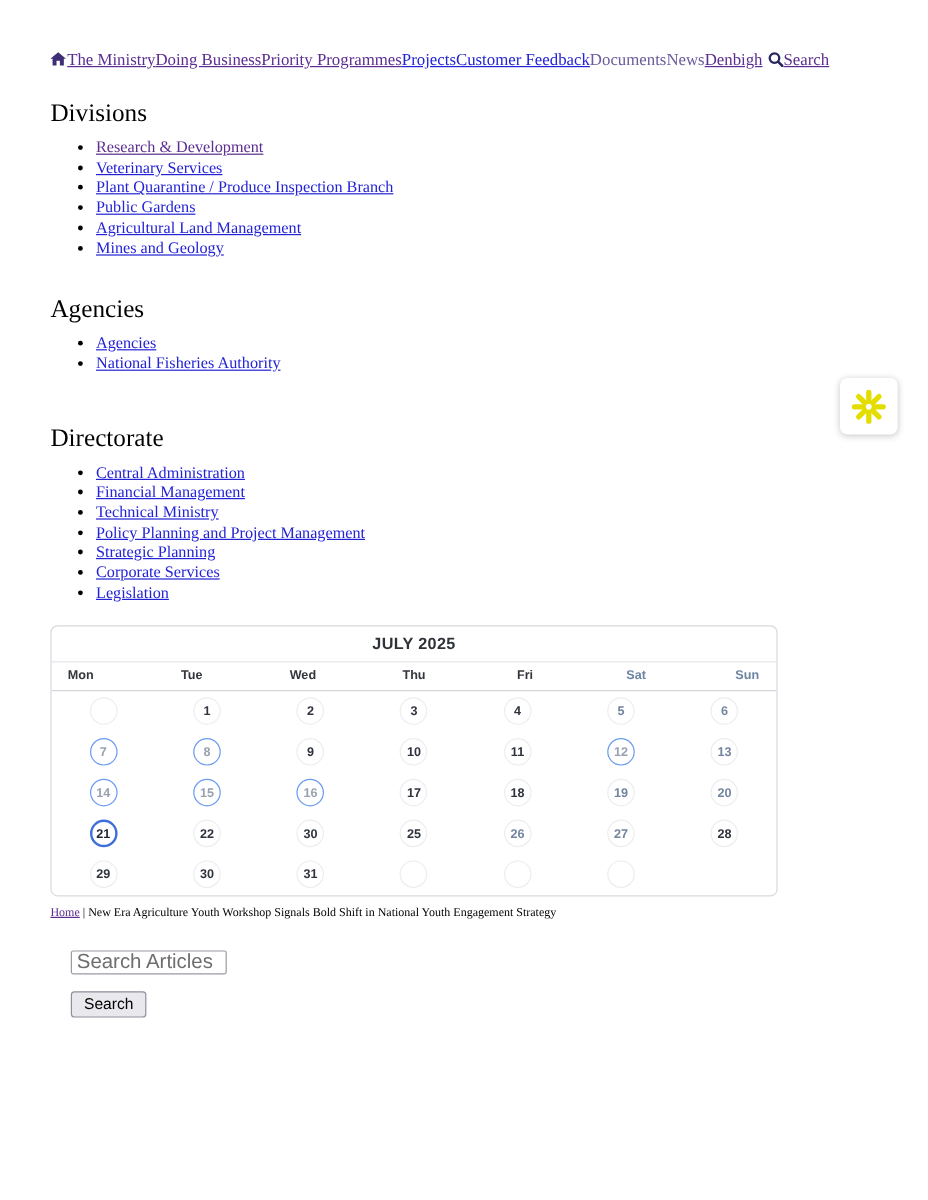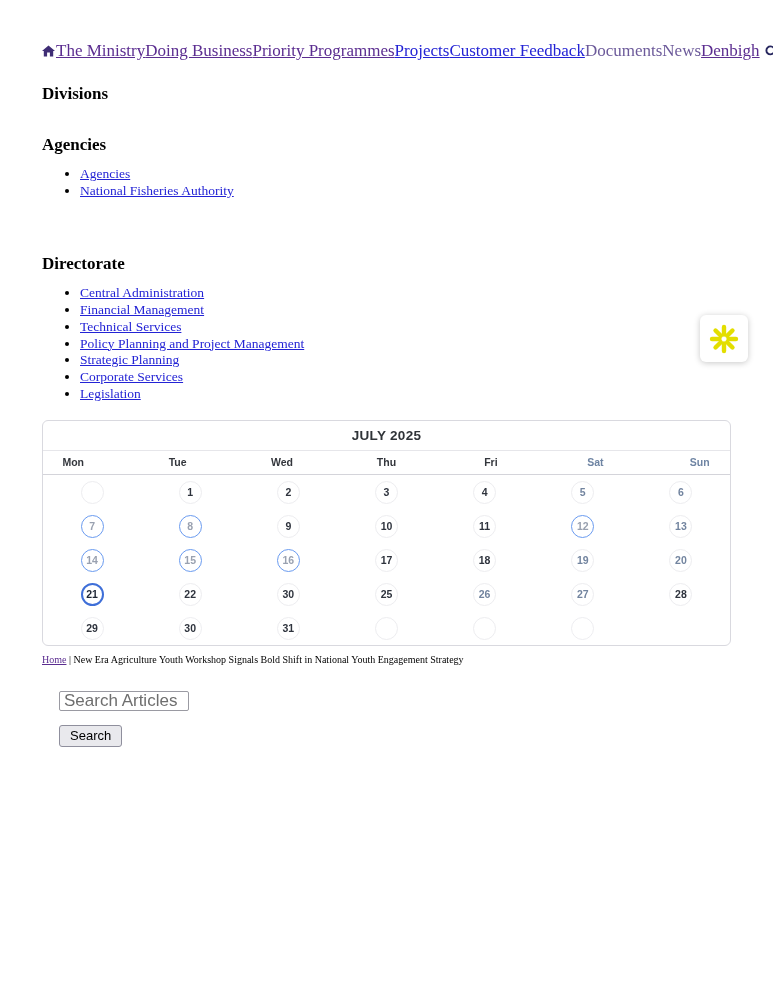--- a/index.html
+++ b/index.html
@@ -3,37 +3,37 @@
 <meta charset="utf-8">
 <style>
   html,body{margin:0;padding:0;}
   body{
     width:773px;height:1000px;position:relative;overflow:hidden;
     background:#ffffff;font-family:"Liberation Serif",serif;color:#000;
   }
   .page{padding:43px 42px 0 42px;}
 
   
-  nav{font-size:17px;white-space:nowrap;line-height:16px;}
+  nav{font-size:14px;white-space:nowrap;line-height:16px;}
   nav a{text-decoration:underline;cursor:pointer;}
   nav a.no-underline{text-decoration:none;}
   .home-icon-svg{width:13px;height:12px;vertical-align:-1px;margin-right:1px;}
   .search-icon-svg{width:13px;height:13px;vertical-align:-2px;margin-left:1px;}
 
   
-  h2{font-size:17px;font-weight:bold;margin:33px 0 0 0;line-height:18px;}
+  h2{font-size:21px;font-weight:normal;margin:33px 0 0 0;line-height:18px;}
   h2.first{margin-top:26px;}
-  h2.third{margin-top:56px;}
+  h2.third{margin-top:44px;}
   ul{margin:12px 0 0 0;padding-left:38px;}
   li{font-size:13.5px;line-height:16.7px;}
   li a{text-decoration:underline;cursor:pointer;}
 
   
   .calendar{
-    margin-top:18px;width:689px;box-sizing:border-box;
+    margin-top:18px;width:606px;box-sizing:border-box;
     border:1px solid #d9d9df;border-radius:6px;background:#fff;
     font-family:"Liberation Sans",sans-serif;overflow:hidden;
   }
   .cal-title{
     height:29px;line-height:29px;text-align:center;
     font-size:13.5px;font-weight:600;color:#2f3338;letter-spacing:.3px;
     border-bottom:1px solid #e6e6ea;
   }
   .cal-weekdays{
     display:grid;grid-template-columns:repeat(7,1fr);
@@ -90,30 +90,38 @@
         <path d="M6.5 0.5 L13 6 H11.2 V11.5 H7.9 V7.6 H5.1 V11.5 H1.8 V6 H0 Z" fill="#3f2d75"></path>
       </svg></a><span id="nav-links"><a style="color: rgb(91, 45, 144);">The Ministry</a><a style="color: rgb(91, 45, 144);">Doing Business</a><a style="color: rgb(91, 45, 144);">Priority Programmes</a><a style="color: rgb(35, 35, 213);">Projects</a><a style="color: rgb(35, 35, 213);">Customer Feedback</a><a class="no-underline" style="color: rgb(108, 90, 154);">Documents</a><a class="no-underline" style="color: rgb(108, 90, 154);">News</a><a style="color: rgb(91, 45, 144);">Denbigh</a></span><a class="no-underline" style="color:#5b2d90;">
       <svg class="search-icon-svg" viewBox="0 0 13 13">
         <circle cx="5.4" cy="5.4" r="4" fill="none" stroke="#26265e" stroke-width="1.9"></circle>
         <line x1="8.6" y1="8.6" x2="12" y2="12" stroke="#26265e" stroke-width="2.1" stroke-linecap="round"></line>
       </svg><span style="text-decoration:underline;">Search</span></a>
   </nav>
 
   <div id="sections">
       <h2 class="first">Divisions</h2>
+      <ul>
+        <li><a style="color: rgb(91, 45, 144);">Research &amp; Development</a></li>
+        <li><a style="color: rgb(35, 35, 213);">Veterinary Services</a></li>
+        <li><a style="color: rgb(35, 35, 213);">Plant Quarantine / Produce Inspection Branch</a></li>
+        <li><a style="color: rgb(35, 35, 213);">Public Gardens</a></li>
+        <li><a style="color: rgb(35, 35, 213);">Agricultural Land Management</a></li>
+        <li><a style="color: rgb(35, 35, 213);">Mines and Geology</a></li>
+      </ul>
       <h2>Agencies</h2>
       <ul>
         <li><a style="color: rgb(35, 35, 213);">Agencies</a></li>
         <li><a style="color: rgb(35, 35, 213);">National Fisheries Authority</a></li>
       </ul>
       <h2 class="third">Directorate</h2>
       <ul>
         <li><a style="color: rgb(35, 35, 213);">Central Administration</a></li>
         <li><a style="color: rgb(35, 35, 213);">Financial Management</a></li>
-        <li><a style="color: rgb(35, 35, 213);">Technical Services</a></li>
+        <li><a style="color: rgb(35, 35, 213);">Technical Ministry</a></li>
         <li><a style="color: rgb(35, 35, 213);">Policy Planning and Project Management</a></li>
         <li><a style="color: rgb(35, 35, 213);">Strategic Planning</a></li>
         <li><a style="color: rgb(35, 35, 213);">Corporate Services</a></li>
         <li><a style="color: rgb(35, 35, 213);">Legislation</a></li>
       </ul>
     </div>
 
   <div class="calendar">
     <div class="cal-title">JULY 2025</div>
     <div class="cal-weekdays" id="cal-weekdays">

